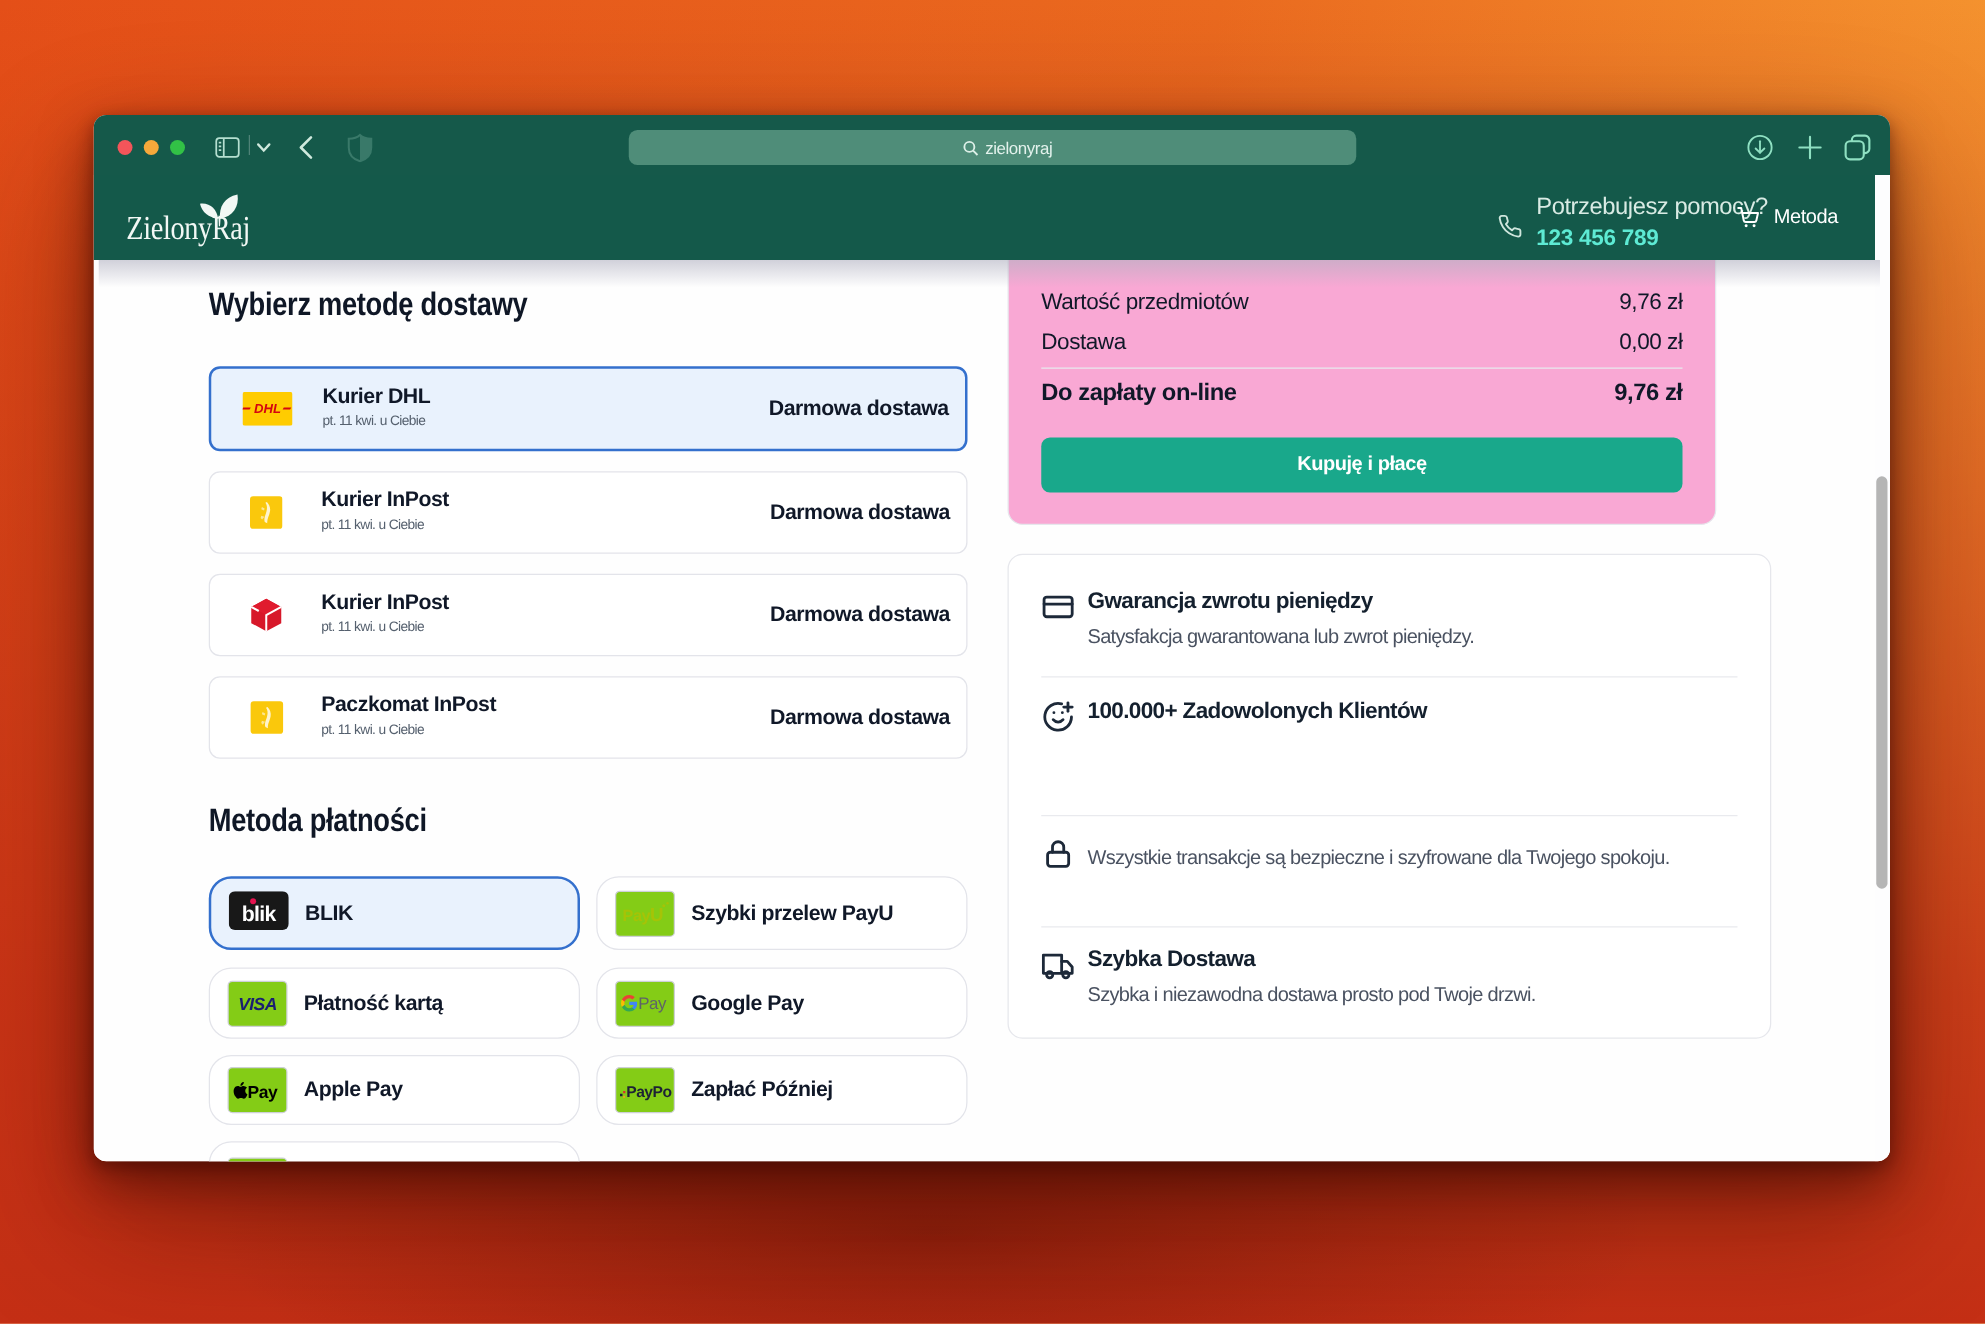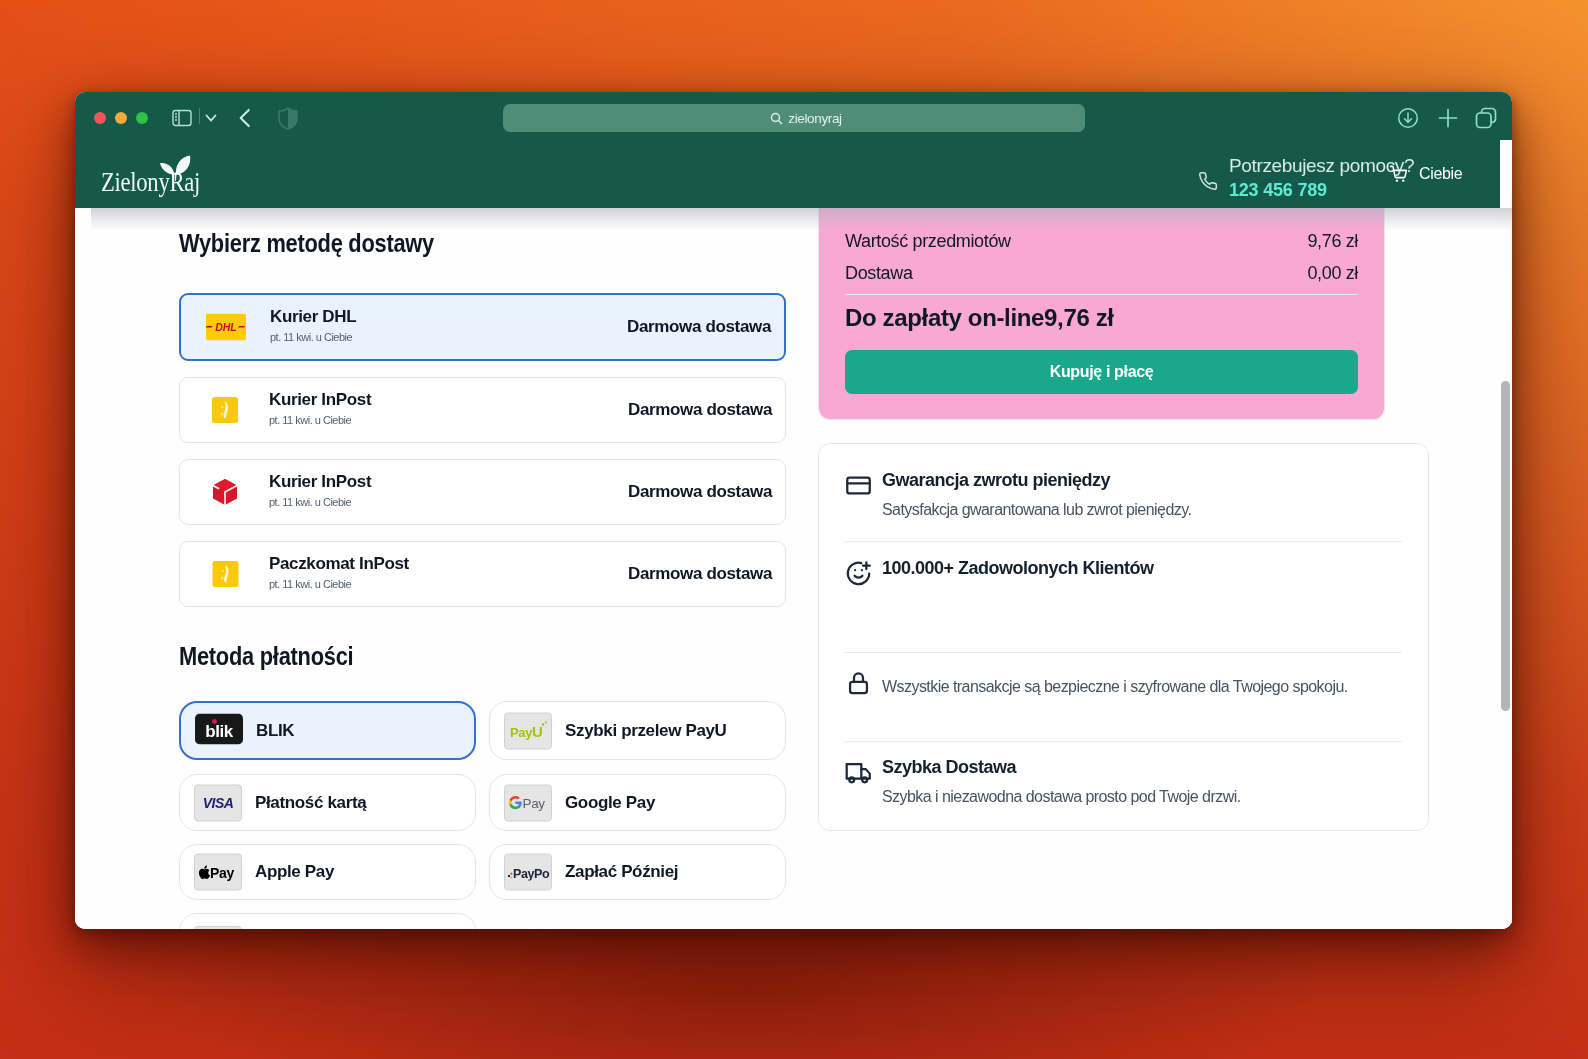--- a/index.html
+++ b/index.html
@@ -40,51 +40,51 @@
 .thumb { position:absolute; right:2px; top:241px; width:9px; height:330px; border-radius:4.5px; background:#b5b5b5; }
 
 .siteheader { position:absolute; left:0; top:0; width:1425px; height:68px; background:#14594a; color:#fff; }
 .logo { position:absolute; left:24px; top:11px; width:160px; height:52px; }
 .help { position:absolute; left:1154px; top:15px; text-align:left; }
 .help .l1 { font-size:19px; color:#d9ebe4; }
 .help .l2 { font-size:18px; font-weight:bold; color:#5eead4; margin-top:3px; letter-spacing:-0.2px; }
 .phoneico { position:absolute; left:1123px; top:31px; }
 .cart { position:absolute; left:1314px; top:24px; display:flex; align-items:center; gap:11px; color:#fff; font-size:16px; }
 
-.content { position:absolute; left:16px; top:68px; width:1425px; height:721px; background:#fefefe;padding-left:20px; }
+.content { position:absolute; left:4px; top:68px; width:1425px; height:721px; background:#fefefe;padding-left:20px; }
 .content::before { content:""; position:absolute; left:0; top:0; width:100%; height:22px; z-index:6; pointer-events:none;
   background:linear-gradient(to bottom, rgba(176,176,192,0.58), rgba(253,253,255,0)); }
 h1 { font-size:26px; font-weight:bold; color:#0f1726; letter-spacing:-0.3px; transform:scaleX(0.84); transform-origin:left center; white-space:nowrap; }
 .h-dostawa { position:absolute; left:88px; top:20px; }
 .h-platnosc { position:absolute; left:88px; top:433px; }
 .opt {
   position:absolute; left:88px; width:607px; height:66px; background:#fff;
   border:1px solid #e3e4ea; border-radius:9px;
 }
 .opt.sel { background:#e9f2fd; border:2px solid #3470cd; height:68px; }
 .opt .ico { position:absolute; left:25px; top:50%; transform:translateY(-50%); width:40px; display:flex; justify-content:center; align-items:center; }
 .opt .t1 { position:absolute; left:89px; top:12px; font-size:17px; font-weight:600; color:#101828; }
 .opt .t2 { position:absolute; left:89px; top:36px; font-size:11px; color:#55606e; letter-spacing:-0.5px; }
 .opt .right { position:absolute; right:13px; top:50%; transform:translateY(-50%); font-size:17px; font-weight:600; color:#101828; }
 .pay {
   position:absolute; width:297px; background:#fff; border:1px solid #e3e4ea; border-radius:18px;
 }
 .pay.sel { background:#e9f2fd; border:2px solid #3470cd; }
 .pay .pico { position:absolute; left:14px; top:50%; transform:translateY(-50%); }
 .pay .plabel { position:absolute; left:75px; top:50%; transform:translateY(-50%); font-size:17px; color:#101828; font-weight:600;}
-.logobox { width:48px; height:37px; background:#e5e5e5; border:1px solid #cdd0d6; border-radius:4px;
+.logobox { width:48px; height:37px; background:#84cc16; border:1px solid #cdd0d6; border-radius:4px;
   display:flex; align-items:center; justify-content:center; }
 
 .sumcard { position:absolute; left:727px; top:-14px; width:567px; height:226px; background:#f9a8d4;
   border:1px solid #e6e7ec; border-radius:12px; }
 .srow { position:absolute; left:26px; right:26px; display:flex; justify-content:space-between;
   font-size:18px; color:#101828; }
 .sdiv { position:absolute; left:26px; right:26px; top:99px; height:1px; background:#e8e9ed; }
-.stot { position:absolute; left:26px; right:26px; top:109px; display:flex; justify-content:flex-start;
-  font-size:24px; font-weight:bold; color:#101828; }
+.stot { position:absolute; left:26px; right:26px; top:109px; display:flex; justify-content:space-between;
+  font-size:19px; font-weight:bold; color:#101828; }
 .buybtn { position:absolute; left:26px; right:26px; top:155px; height:44px; background:#19a88b;
   border-radius:7px; color:#fff; font-size:16px; font-weight:bold;
   display:flex; align-items:center; justify-content:center; }
 .bencard { position:absolute; left:727px; top:235px; width:611px; height:388px; background:#fff;
   border:1px solid #e6e7ec; border-radius:12px; }
 .ben { position:absolute; left:26px; right:26px; }
 .ben .bico { position:absolute; left:0; top:2px; }
 .ben .bt { font-size:18px; font-weight:bold; color:#14202e; padding-left:37px; letter-spacing:-0.5px; }
 .ben .bd { font-size:16px; color:#4a5261; padding-left:37px; margin-top:8px; line-height:1.38; letter-spacing:-0.55px; }
 .bdiv { position:absolute; left:26px; right:26px; height:1px; background:#e9eaee; }
@@ -355,21 +355,21 @@
         <div class="help">
           <div class="l1">Potrzebujesz pomocy?</div>
           <div class="l2">123 456 789</div>
         </div>
         <div class="cart">
           <svg width="19" height="19" viewBox="0 0 24 24" fill="none" stroke="#fff" stroke-width="2" stroke-linecap="round" stroke-linejoin="round">
             <path d="M2 3 h3 l2.6 12.6 a2 2 0 0 0 2 1.6 h8.7 a2 2 0 0 0 2-1.6 L22 8 H6"></path>
             <circle cx="10" cy="21" r="1.5" fill="#fff" stroke="none"></circle>
               <circle cx="18" cy="21" r="1.5" fill="#fff" stroke="none"></circle>
           </svg>
-          <span>Ciebie</span>
+          <span>Metoda</span>
         </div>
       </div>
       <div class="gutter">
           <div class="thumb"></div>
         </div>
     </div>
   </div>
 </div>
 
 </body></html>

